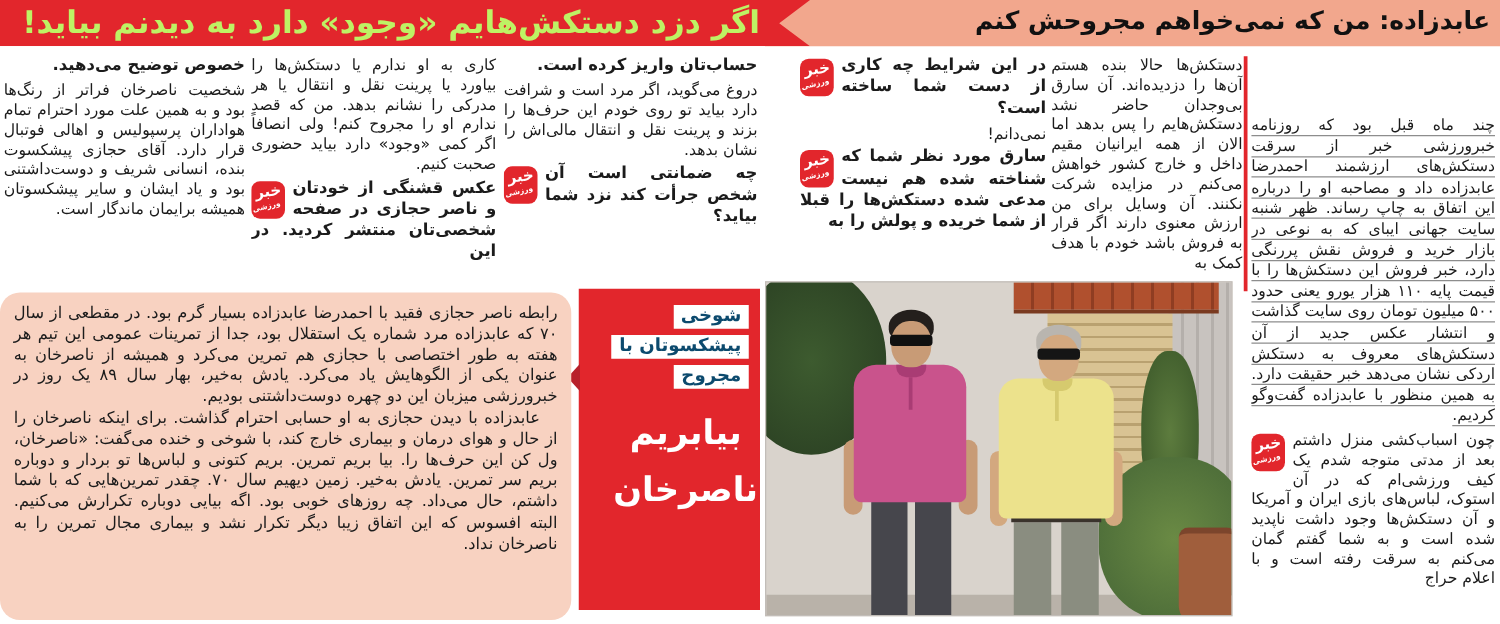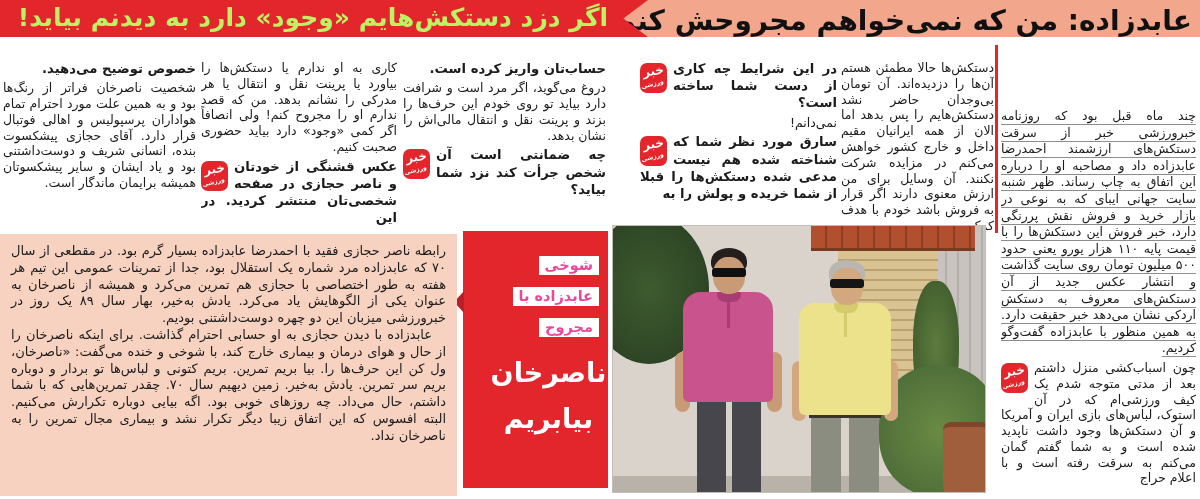--- a/index.html
+++ b/index.html
@@ -1,27 +1,27 @@
 <!DOCTYPE html>
 <html lang="fa" dir="rtl"><head>
 <meta charset="utf-8">
 <style>
   html,body{margin:0;padding:0;background:#fff;}
   .page{position:relative;width:1200px;height:499px;background:#fff;overflow:hidden;
         font-family:"DejaVu Sans",sans-serif;direction:rtl;color:#1b1b1b;}
   
   .kicker-band{position:absolute;left:612px;top:0;width:588px;height:37px;background:#f2a78d;}
-  .kicker-band span{display:block;padding:4px 8px 0 0;font-size:28px;font-weight:bold;color:#111;
+  .kicker-band span{display:block;padding:4px 8px 0 0;font-size:20px;font-weight:bold;color:#111;
         text-align:right;white-space:nowrap;letter-spacing:-0.5px;}
   .headline-band{position:absolute;left:0;top:0;width:648px;height:37px;background:#e2262c;
         clip-path:polygon(0 0,100% 0,96.2% 50%,100% 100%,0 100%);}
   .headline-band span{display:block;padding:3px 40px 0 4px;font-size:25px;font-weight:bold;color:#bef264;
         text-align:right;white-space:nowrap;letter-spacing:-0.5px;}
   
-  .col{position:absolute;top:60px;font-size:12.5px;line-height:15.8px;text-align:justify;overflow:hidden;}
+  .col{position:absolute;top:44px;font-size:12.5px;line-height:15.8px;text-align:justify;overflow:hidden;}
   .col p{margin:0 0 3px 0;}
   .col1{left:1001px;width:195px;height:452px;margin-top:48px;}
   .col2{left:841px;width:153px;height:188px;}
   .col3{left:640px;width:197px;height:188px;}
   .col4{left:403px;width:203px;height:188px;}
   .col5{left:201px;width:196px;height:188px;}
   .col6{left:3px;width:193px;height:188px;}
   .rule-red{position:absolute;left:995px;top:45px;width:3px;height:188px;background:#e2262c;}
   .lead{text-decoration:underline;text-decoration-color:#8d8d8d;text-decoration-thickness:0.8px;
         text-underline-offset:3.5px;line-height:16.6px;}
@@ -30,25 +30,25 @@
   
   .badge{float:left;width:27px;height:30px;margin:3px 6px 1px 0;background:#e2262c;border-radius:7px;
         position:relative;color:#fff;font-weight:bold;}
   .badge .b1{position:absolute;top:0;right:3px;font-size:12px;transform:rotate(-8deg);}
   .badge .b2{position:absolute;bottom:1px;left:1px;font-size:6px;transform:rotate(-14deg);}
   
   .sidebar{position:absolute;left:463px;top:231px;width:145px;height:257px;background:#e2262c;}
   .sidebar .tail{position:absolute;left:-9px;top:60px;width:0;height:0;
         border-top:11px solid transparent;border-bottom:11px solid transparent;border-right:10px solid #b8202a;}
   .chips{padding:13px 0 4px 0;}
-  .chip{width:max-content;margin:12px 9px 5px auto;background:#fff;color:#ec4899;font-weight:bold;
+  .chip{width:max-content;margin:0 9px 5px auto;background:#fff;color:#0c4a6e;font-weight:bold;
         font-size:14.5px;padding:1px 6px 2px 6px;}
   .big-title{padding:4px 0 0 26px;text-align:center;color:#fff;font-weight:bold;font-size:27px;line-height:46px;}
   
-  .memory{position:absolute;left:0;top:234px;width:457px;height:262px;background:#f8d2c1;border-radius:0;
+  .memory{position:absolute;left:0;top:234px;width:457px;height:262px;background:#f8d2c1;border-radius:16px;
         padding:9px 11px;box-sizing:border-box;font-size:13px;line-height:16.8px;text-align:justify;}
   .memory p{margin:0;}
   .memory .indent{text-indent:14px;}
   
   .photo{position:absolute;left:612px;top:225px;width:374px;height:268px;margin:0;overflow:hidden;
         background:#d9d3cc;border:1px solid #c2bdb8;box-sizing:border-box;}
   .photo div{position:absolute;}
   .ph-door{left:322px;top:0;width:52px;height:210px;background:repeating-linear-gradient(90deg,#c8c3bf 0 10px,#b4afab 10px 12px);}
   .ph-roof{left:198px;top:0;width:164px;height:22px;background:repeating-linear-gradient(90deg,#b0502e 0 14px,#8f3d22 14px 16px);border-bottom:3px solid #7a3a20;}
   .ph-brick{left:225px;top:25px;width:100px;height:148px;
@@ -100,21 +100,21 @@
     <p class="q">
       <span class="badge">
         <span class="b1">خبر</span>
         <span class="b2">ورزشی</span>
       </span>
     </p>
     <p class="a">چون اسباب‌کشی منزل داشتم بعد از مدتی متوجه شدم یک کیف ورزشی‌ام که در آن استوک، لباس‌های بازی ایران و آمریکا و آن دستکش‌ها وجود داشت ناپدید شده است و به شما گفتم گمان می‌کنم به سرقت رفته است و با اعلام حراج</p>
   </section>
 
   <section class="col col2">
-    <p>دستکش‌ها حالا مطمئن هستم آن‌ها را دزدیده‌اند. آن تومان بی‌وجدان حاضر نشد دستکش‌هایم را پس بدهد اما الان از همه ایرانیان مقیم داخل و خارج کشور خواهش می‌کنم در مزایده شرکت نکنند. آن وسایل برای من ارزش معنوی دارند اگر قرار به فروش باشد خودم با هدف کمک به</p>
+    <p>دستکش‌ها حالا بنده هستم آن‌ها را دزدیده‌اند. آن سارق بی‌وجدان حاضر نشد دستکش‌هایم را پس بدهد اما الان از همه ایرانیان مقیم داخل و خارج کشور خواهش می‌کنم در مزایده شرکت نکنند. آن وسایل برای من ارزش معنوی دارند اگر قرار به فروش باشد خودم با هدف کمک به</p>
   </section>
 
   <section class="col col3">
     <p class="q">
       <span class="badge">
         <span class="b1">خبر</span>
         <span class="b2">ورزشی</span>
       </span>
       <span>در این شرایط چه کاری از دست شما ساخته است؟</span>
     </p>
@@ -153,26 +153,26 @@
 
   <section class="col col6">
     <p class="qcont">خصوص توضیح می‌دهید.</p>
     <p>شخصیت ناصرخان فراتر از رنگ‌ها بود و به همین علت مورد احترام تمام هواداران پرسپولیس و اهالی فوتبال قرار دارد. آقای حجازی پیشکسوت بنده، انسانی شریف و دوست‌داشتنی بود و یاد ایشان و سایر پیشکسوتان همیشه برایمان ماندگار است.</p>
   </section>
 
   <aside class="sidebar">
     <div class="tail"></div>
     <div class="chips">
       <div class="chip">شوخی</div>
-      <div class="chip">عابدزاده با</div>
+      <div class="chip">پیشکسوتان با</div>
       <div class="chip">مجروح</div>
     </div>
     <div class="big-title">
+      <div>بیابریم</div>
       <div>ناصرخان</div>
-      <div>بیابریم</div>
     </div>
   </aside>
 
   <section class="memory">
     <p>رابطه ناصر حجازی فقید با احمدرضا عابدزاده بسیار گرم بود. در مقطعی از سال ۷۰ که عابدزاده مرد شماره یک استقلال بود، جدا از تمرینات عمومی این تیم هر هفته به طور اختصاصی با حجازی هم تمرین می‌کرد و همیشه از ناصرخان به عنوان یکی از الگوهایش یاد می‌کرد. یادش به‌خیر، بهار سال ۸۹ یک روز در خبرورزشی میزبان این دو چهره دوست‌داشتنی بودیم.</p>
     <p class="indent">عابدزاده با دیدن حجازی به او حسابی احترام گذاشت. برای اینکه ناصرخان را از حال و هوای درمان و بیماری خارج کند، با شوخی و خنده می‌گفت: «ناصرخان، ول کن این حرف‌ها را. بیا بریم تمرین. بریم کتونی و لباس‌ها تو بردار و دوباره بریم سر تمرین. یادش به‌خیر. زمین دیهیم سال ۷۰. چقدر تمرین‌هایی که با شما داشتم، حال می‌داد. چه روزهای خوبی بود. اگه بیایی دوباره تکرارش می‌کنیم. البته افسوس که این اتفاق زیبا دیگر تکرار نشد و بیماری مجال تمرین را به ناصرخان نداد.</p>
   </section>
 
   <figure class="photo">
     <div class="ph-door"></div>

